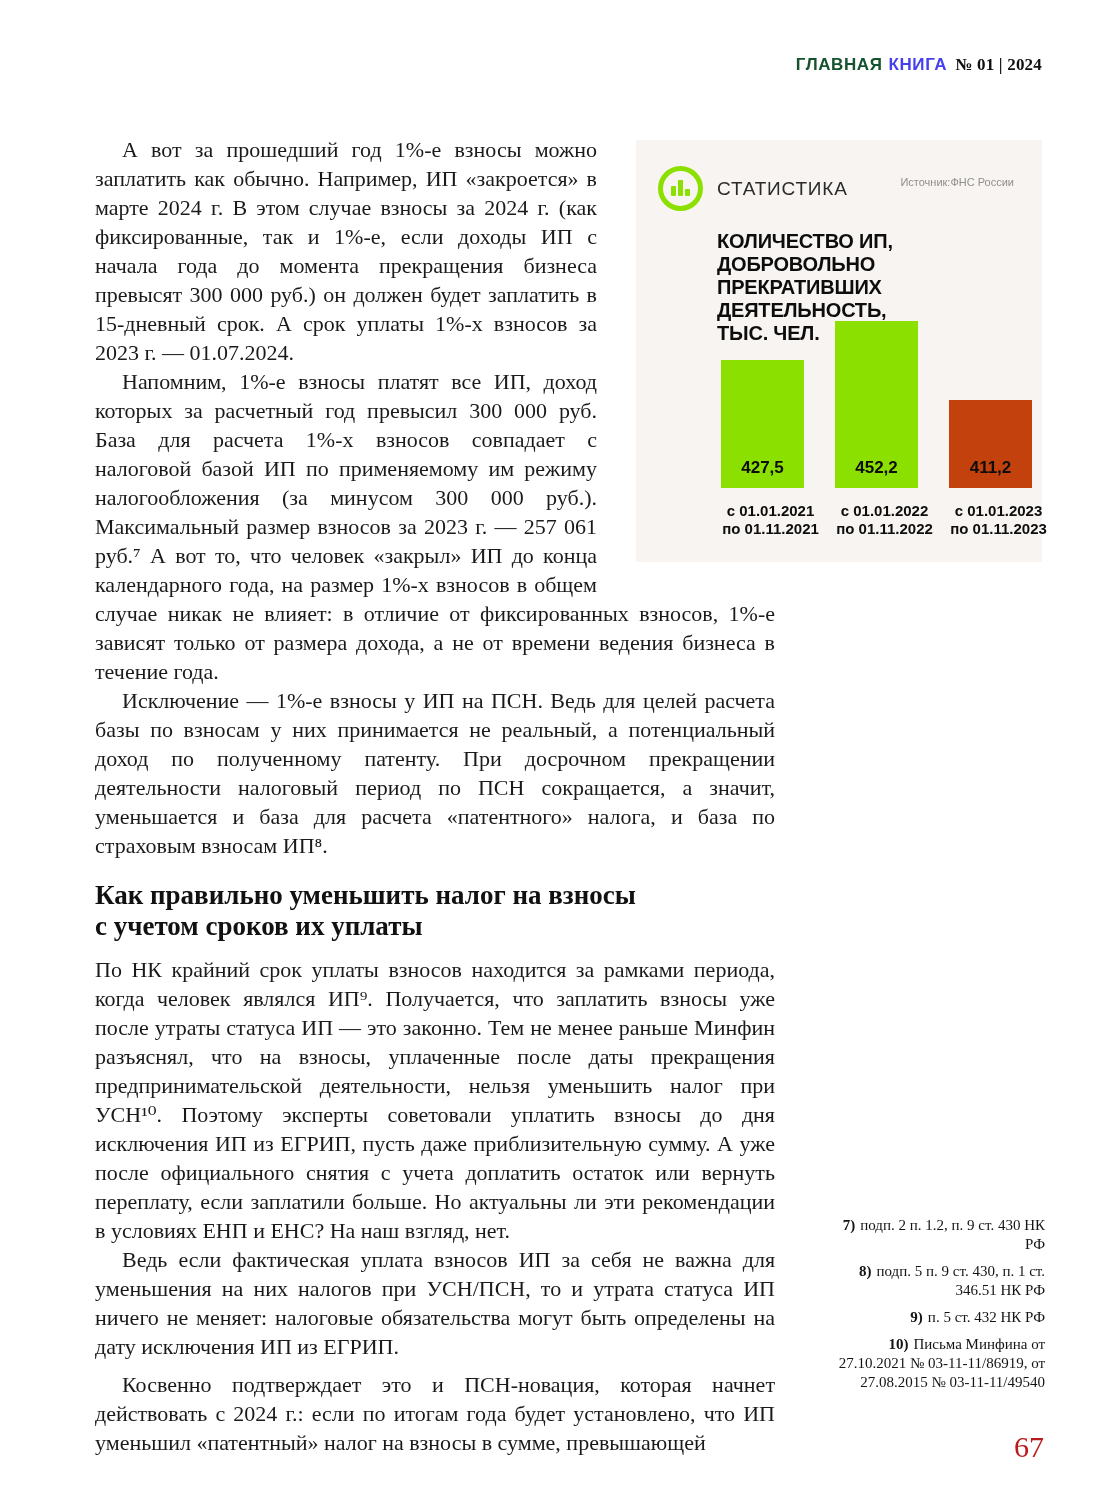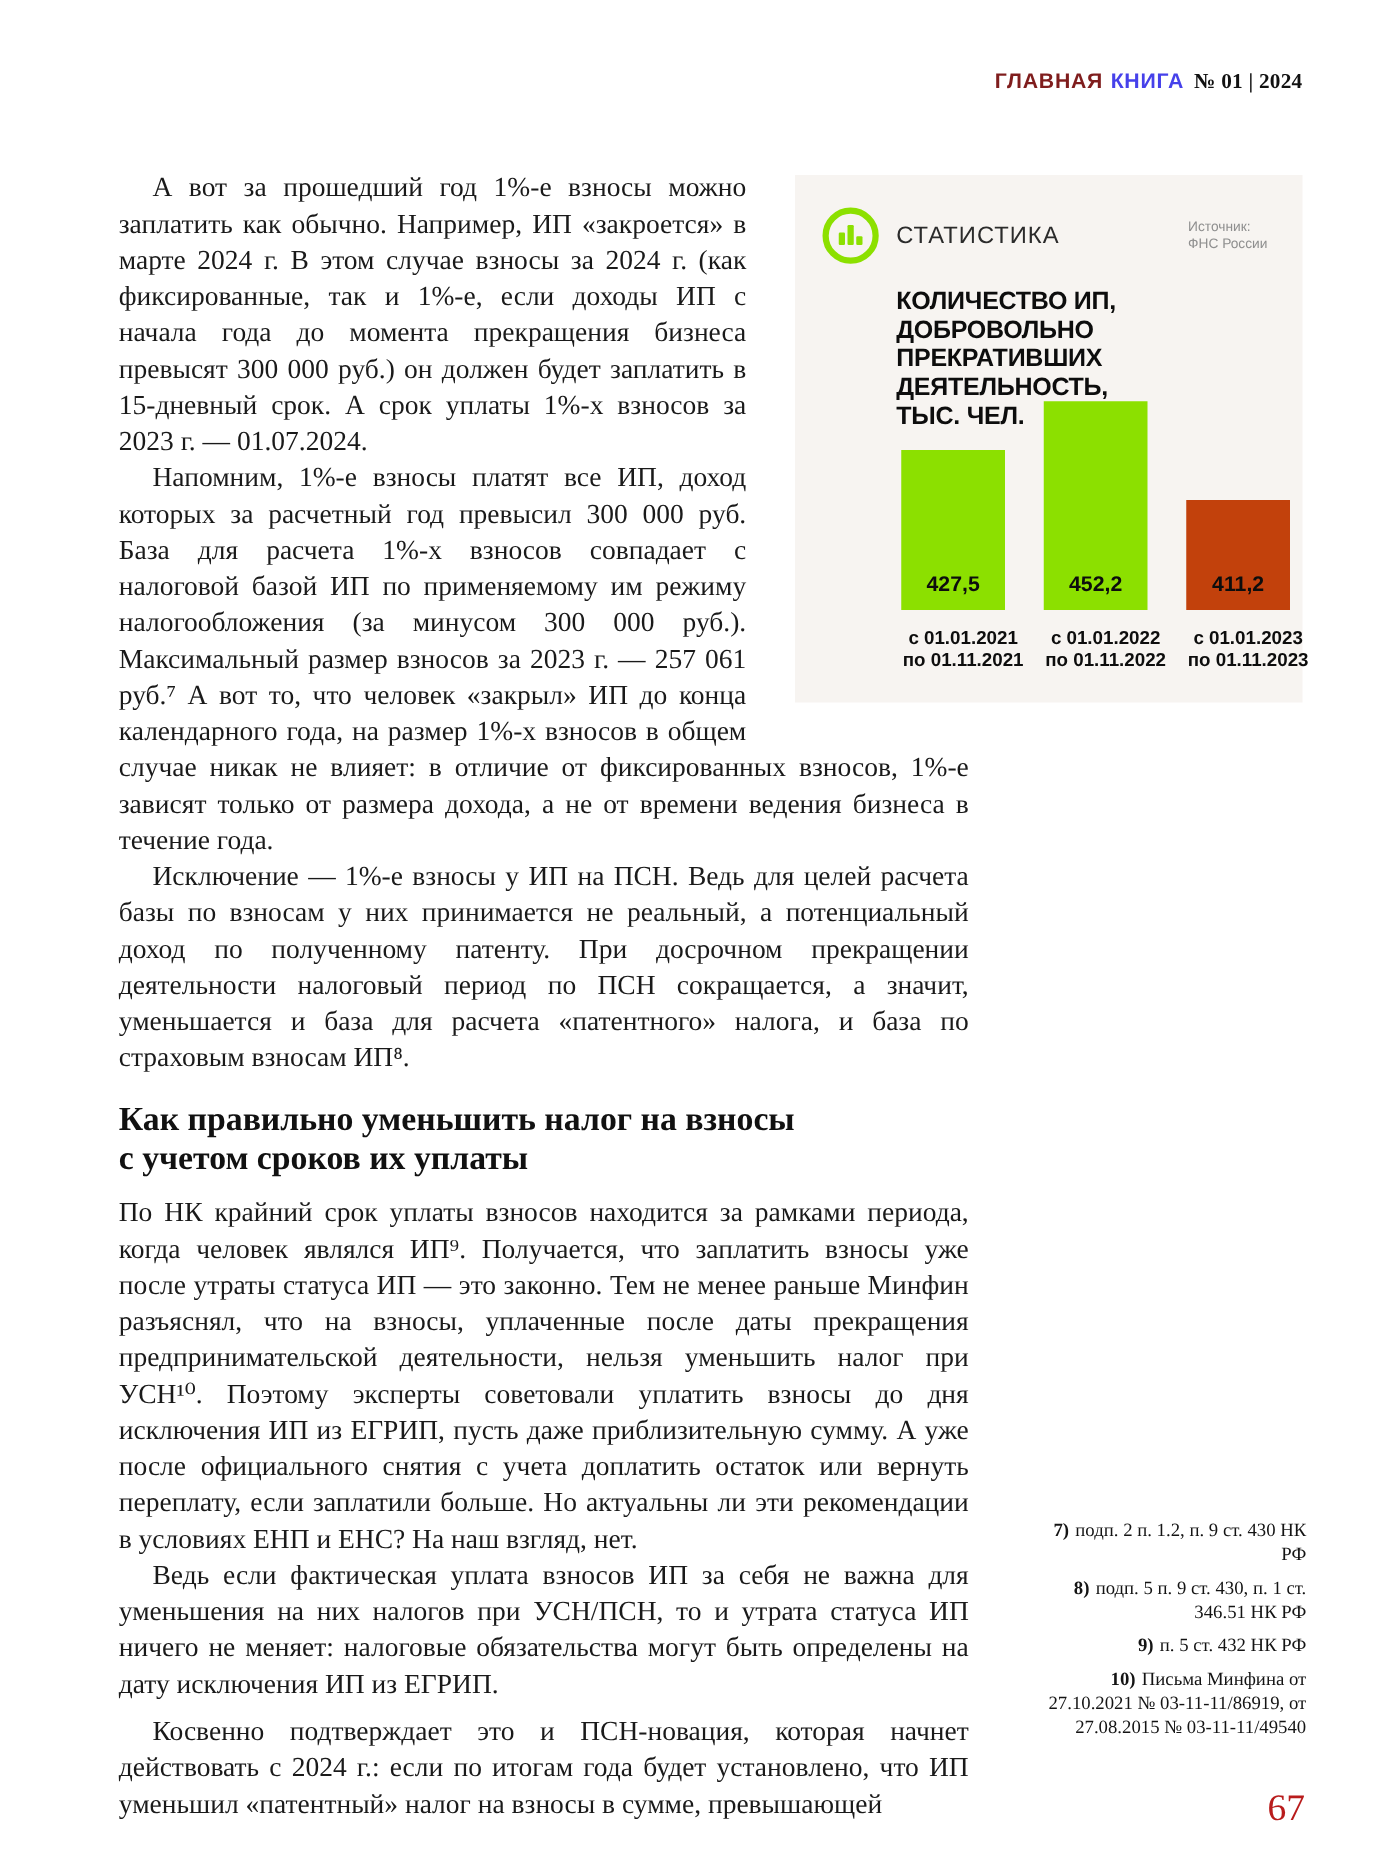--- a/index.html
+++ b/index.html
@@ -19,21 +19,21 @@
     color:var(--text);
   }
 
   
   .mag-header{
     position:absolute;top:55px;right:62px;
     white-space:nowrap;
     font-family:"Liberation Sans","DejaVu Sans",sans-serif;
     font-weight:700;font-size:17px;letter-spacing:.6px;
   }
-  .mag-header .brand-black{color:#7f1d1d;}
+  .mag-header .brand-black{color:#14532d;}
   .mag-header .brand-blue{color:var(--blue);margin-left:6px;}
   .mag-header .issue{
     font-family:"Liberation Serif","DejaVu Serif",serif;
     letter-spacing:.2px;margin-left:8px;color:#111;text-align:right;
   }
 
   
   .content{
     position:absolute;left:95px;top:135px;width:680px;
     font-size:22px;line-height:29px;text-align:justify;
@@ -64,21 +64,21 @@
   .stat-icon i{display:block;width:5px;background:var(--green);border-radius:1px;}
   .stat-icon .b1{height:10px;}
   .stat-icon .b2{height:16px;}
   .stat-icon .b3{height:7px;}
   .stat-label{
     position:absolute;left:81px;top:38px;
     font-size:19px;letter-spacing:.8px;color:#2b2b2b;text-align:center;
   }
   .stat-source{
     position:absolute;right:28px;top:36px;
-    display:flex;flex-direction:column;
+    display:flex;flex-direction:row;
     font-size:11px;line-height:13px;color:var(--muted);
   }
   .stat-title{
     position:absolute;left:81px;top:90px;width:320px;
     font-weight:700;font-size:20px;line-height:23px;
     letter-spacing:-.2px;color:#0d0d0d;
   }
   .stat-title span{display:block;}
   .chart-row{
     position:absolute;left:81px;top:181px;

